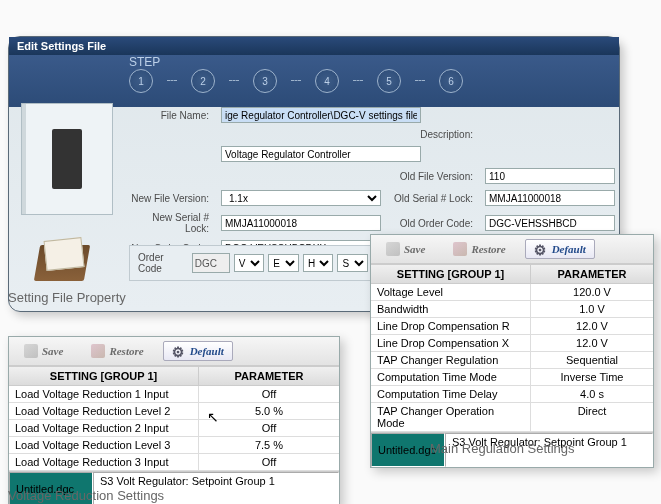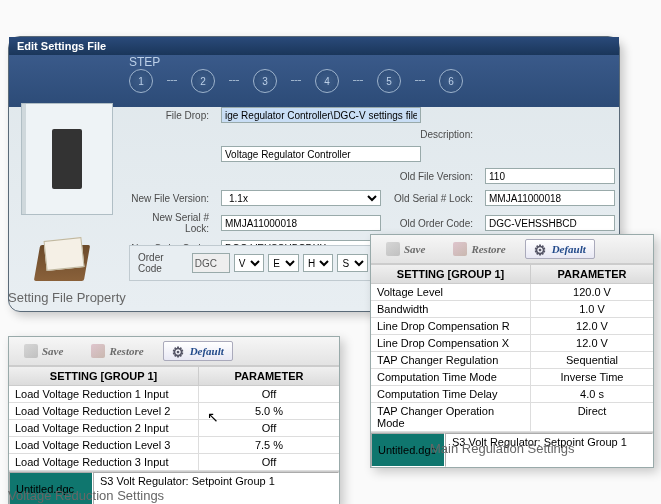--- a/index.html
+++ b/index.html
@@ -193,21 +193,21 @@
       <div class="dash"></div>
     <div class="step">6</div>
   </div>
 
   <div class="device-img">
       <div class="device-panel"></div>
     </div>
   <div class="folder-img"></div>
 
   <div class="form-area">
-    <label>File Drop:</label>
+    <label>File Name:</label>
     <input class="row-span2 hl" value="ige Regulator Controller\DGC-V settings files" style="">
     <span></span>
       <span></span>
 
     <label>Description:</label>
     <input class="row-span2" value="Voltage Regulator Controller" style="">
     <span></span>
       <span></span>
 
     <label>Old File Version:</label>

